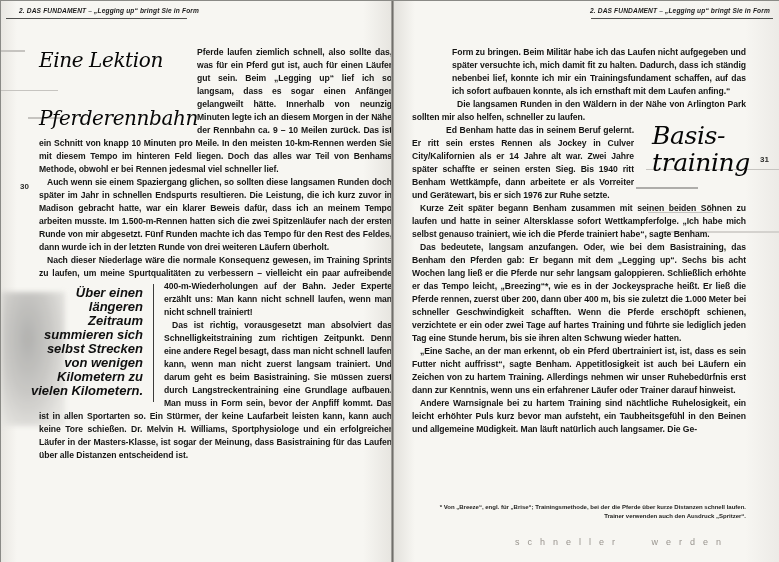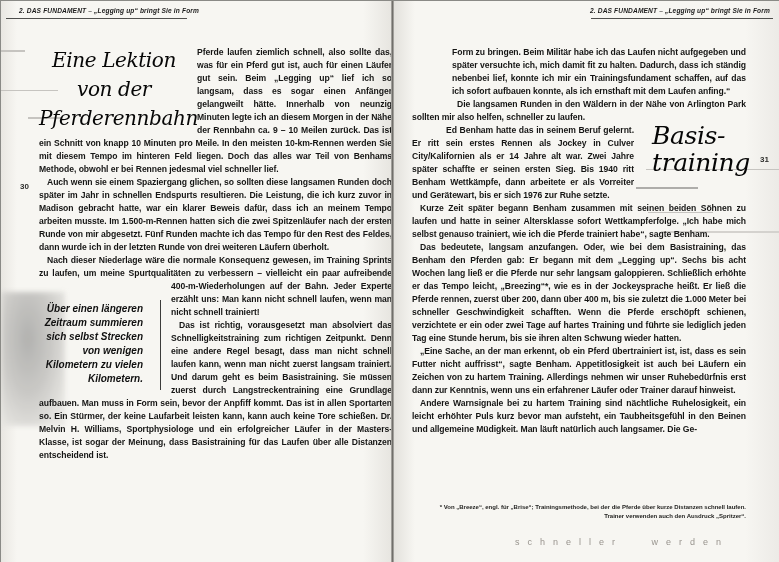--- a/index.html
+++ b/index.html
@@ -48,27 +48,27 @@
   }
   .copy-left  { left:38px; width:353px; }
   .copy-right { left:19px; width:334px; }
   .body-copy p { margin:0; }
   .body-copy p.ind { text-indent:8px; }
 
   .chapter-head {
     float:left; width:150px; margin:0 8px 4px 0;
     font-family:"DejaVu Serif", serif; font-style:italic; font-weight:normal;
     font-size:20px; line-height:29px; letter-spacing:-.4px;
-    text-align:center; color:#060606; text-indent:0;
+    text-align:left; color:#060606; text-indent:0;
   }
   .pull-quote {
-    float:left; width:112px; margin:20px 10px 2px -8px; padding:2px 17px 4px 0;
+    float:left; width:112px; margin:4px 10px 2px -8px; padding:2px 10px 4px 0;
     border-right:1.5px solid #3c3c3a;
     text-align:right; font-style:italic; font-weight:bold;
-    font-size:10px; line-height:14px; letter-spacing:0; color:#101010; text-indent:0;
+    font-size:13px; line-height:14px; letter-spacing:0; color:#101010; text-indent:0;
   }
   .section-head {
     float:right; width:108px; height:56px; padding-left:8px; margin:-2px -14px 8px 10px;
     font-family:"DejaVu Serif", serif; font-style:italic; font-weight:normal;
     font-size:25px; line-height:27px; letter-spacing:-.4px;
     text-align:left; color:#060606; text-indent:0; overflow:visible;
   }
   .rp1 { margin-left:40px !important; }
   .rp2 { text-indent:45px; }
   .rp3 { margin-top:30px; text-indent:34px; }
@@ -97,21 +97,21 @@
 
     <div class="deco" style="left:0;top:49px;width:24px;height:2px;"></div>
     <div class="deco" style="left:0;top:89px;width:57px;height:1px;"></div>
     <div class="deco" style="left:27px;top:116px;width:33px;height:2px;"></div>
 
     <div class="photo-blob"></div>
 
     <div class="body-copy copy-left">
       <div class="chapter-head">
         <span>Eine Lektion</span><br>
-        <span>von der</span><br>
+        <br>
         <span>Pferderennbahn</span>
       </div>
       <p>Pferde laufen ziemlich schnell, also sollte das, was für ein Pferd gut ist, auch für einen Läufer gut sein. Beim „Legging up“ lief ich so langsam, dass es sogar einen Anfänger gelangweilt hätte. Innerhalb von neunzig Minuten legte ich an diesem Morgen in der Nähe der Rennbahn ca. 9 – 10 Meilen zurück. Das ist ein Schnitt von knapp 10 Minuten pro Meile. In den meisten 10-km-Rennen werden Sie mit diesem Tempo im hinteren Feld liegen. Doch das alles war Teil von Benhams Methode, obwohl er bei Rennen jedesmal viel schneller lief.</p>
       <p class="ind">Auch wenn sie einem Spaziergang glichen, so sollten diese langsamen Runden doch später im Jahr in schnellen Endspurts resultieren. Die Leistung, die ich kurz zuvor in Madison gebracht hatte, war ein klarer Beweis dafür, dass ich an meinem Tempo arbeiten musste. Im 1.500-m-Rennen hatten sich die zwei Spitzenläufer nach der ersten Runde von mir abgesetzt. Fünf Runden machte ich das Tempo für den Rest des Feldes, dann wurde ich in der letzten Runde von drei weiteren Läufern überholt.</p>
       <p class="ind"><span>Nach dieser Niederlage wäre die normale Konsequenz gewesen, im Training Sprints zu laufen, um meine Spurtqualitäten zu verbessern – vielleicht ein paar </span><span class="pull-quote">Über einen längeren Zeitraum summieren sich selbst Strecken von wenigen Kilometern zu vielen Kilometern.</span><span>aufreibende 400-m-Wiederholungen auf der Bahn. Jeder Experte erzählt uns: Man kann nicht schnell laufen, wenn man nicht schnell trainiert!</span></p>
       <p class="ind">Das ist richtig, vorausgesetzt man absolviert das Schnelligkeitstraining zum richtigen Zeitpunkt. Denn eine andere Regel besagt, dass man nicht schnell laufen kann, wenn man nicht zuerst langsam trainiert. Und darum geht es beim Basistraining. Sie müssen zuerst durch Langstreckentraining eine Grundlage aufbauen. Man muss in Form sein, bevor der Anpfiff kommt. Das ist in allen Sportarten so. Ein Stürmer, der keine Laufarbeit leisten kann, kann auch keine Tore schießen. Dr. Melvin H. Williams, Sportphysiologe und ein erfolgreicher Läufer in der Masters-Klasse, ist sogar der Meinung, dass Basistraining für das Laufen über alle Distanzen entscheidend ist.</p>
     </div>
   </div>
 
   <div class="page page-right">

